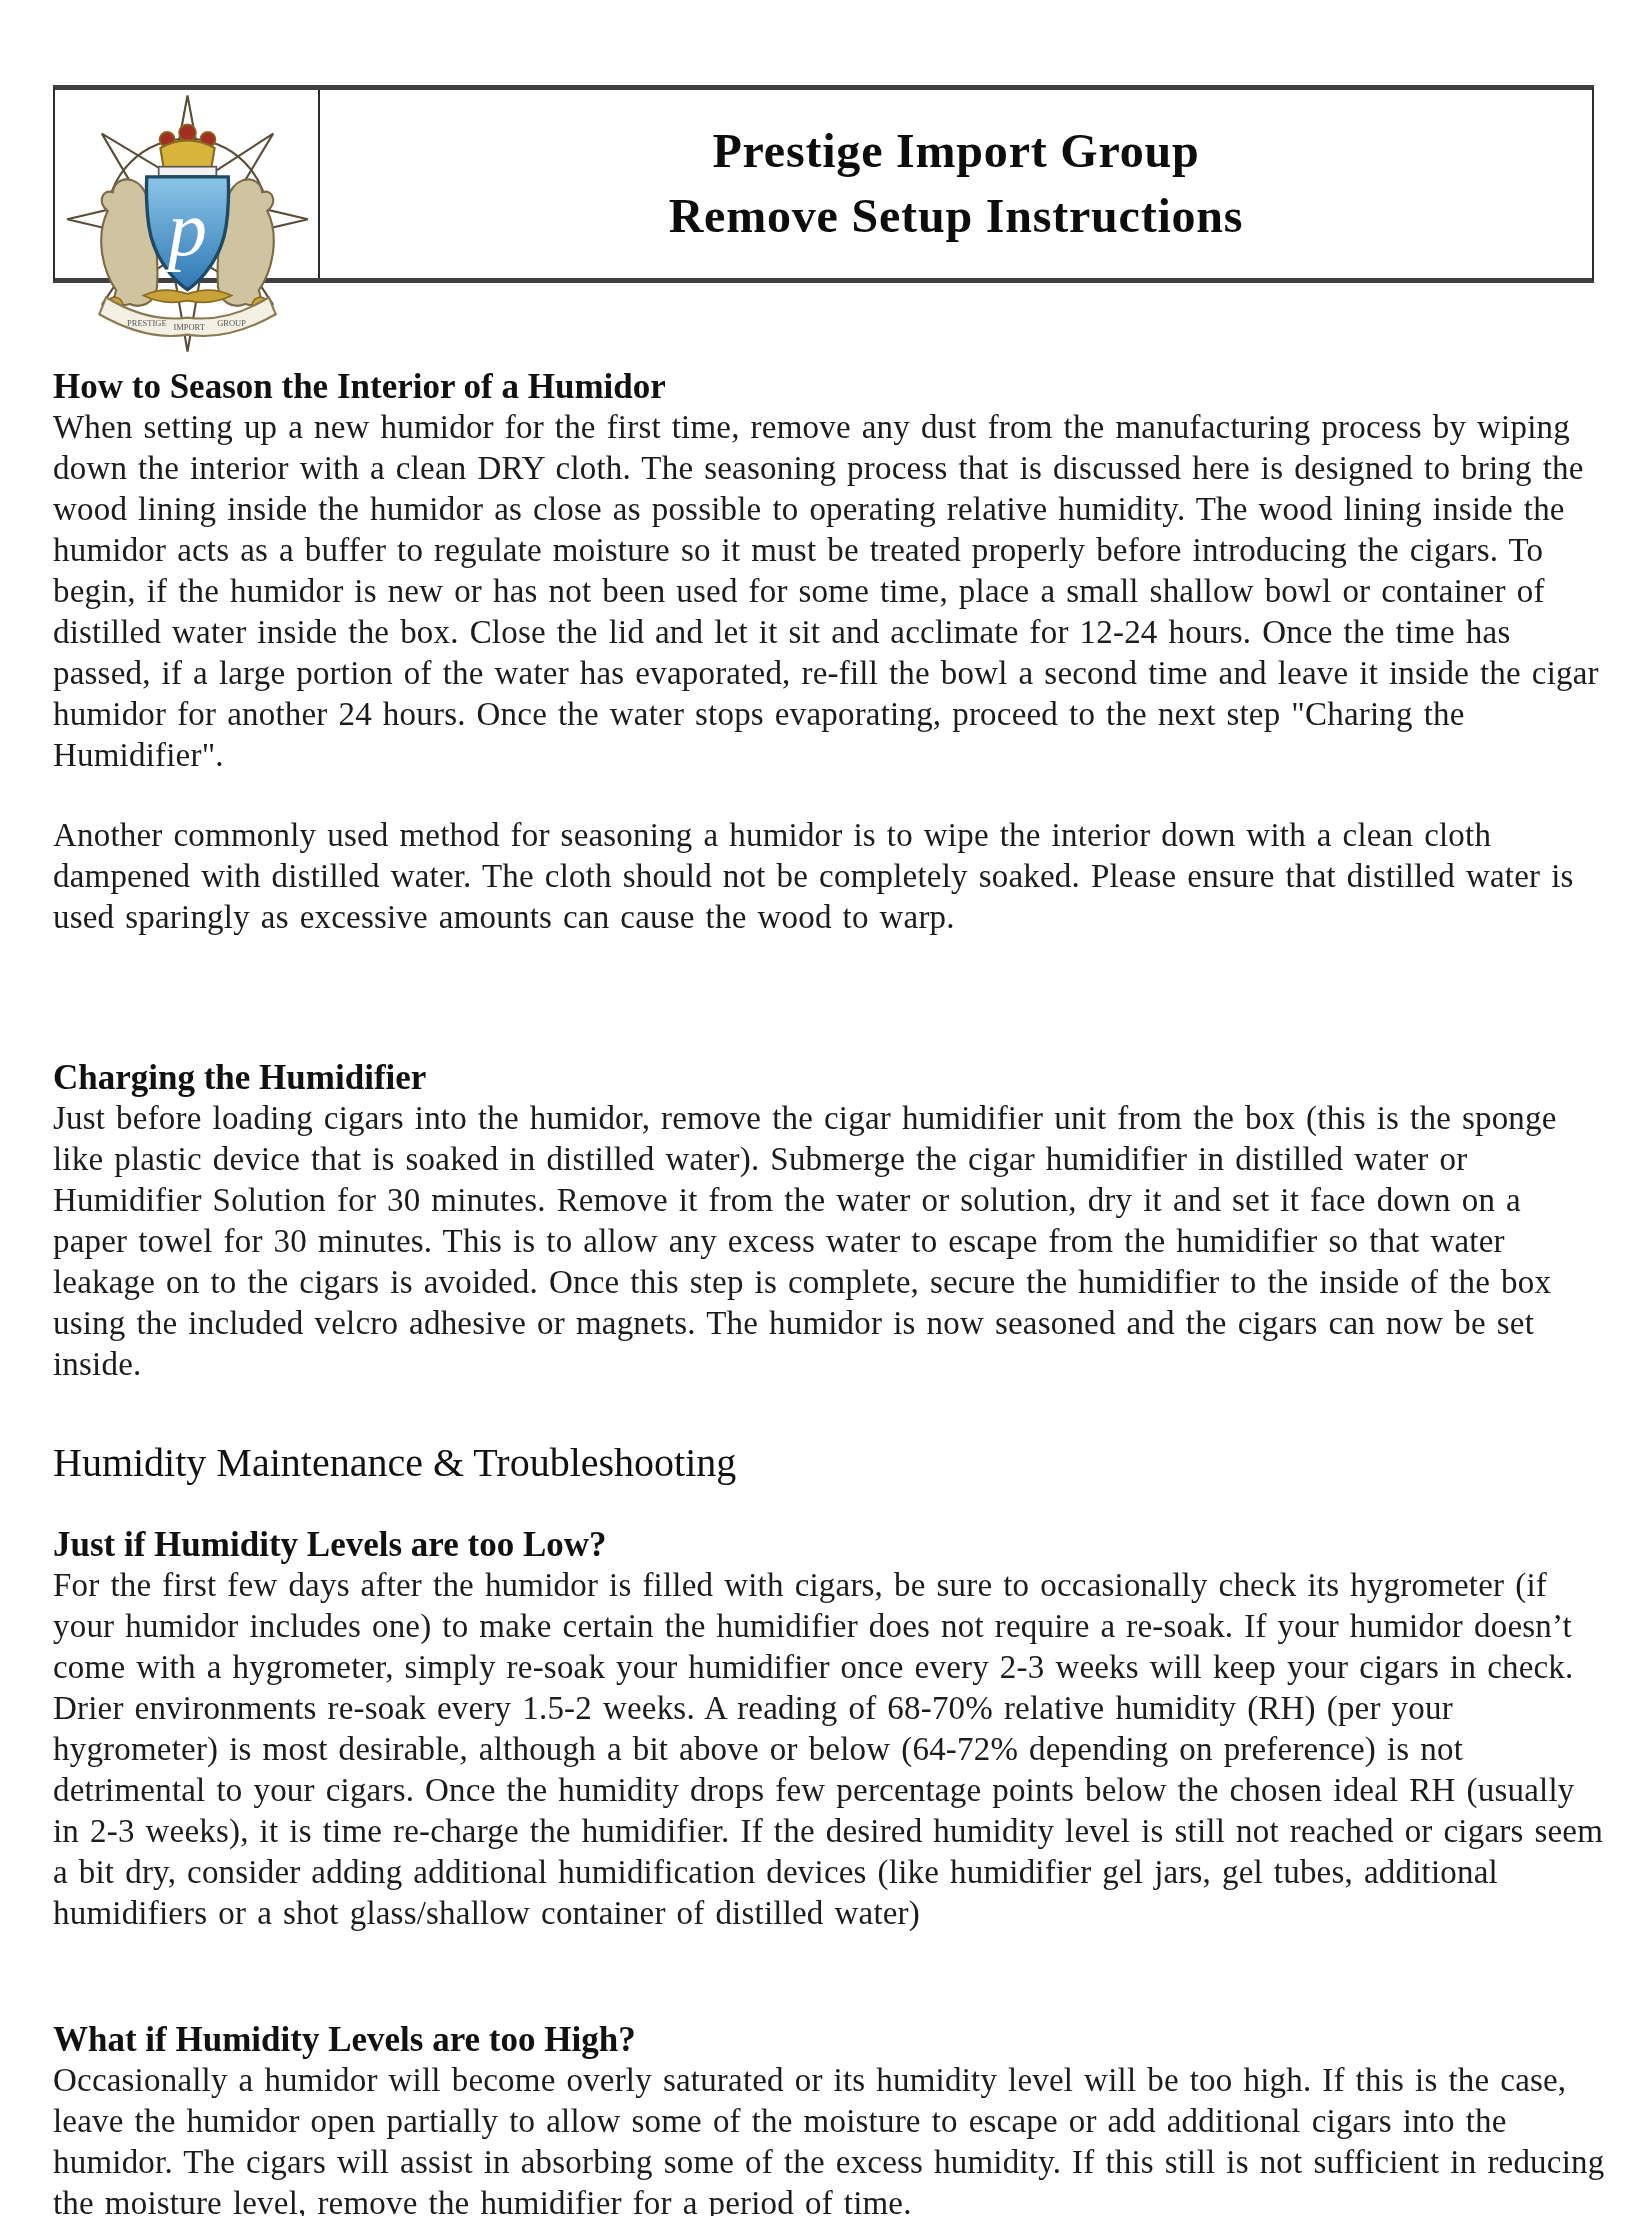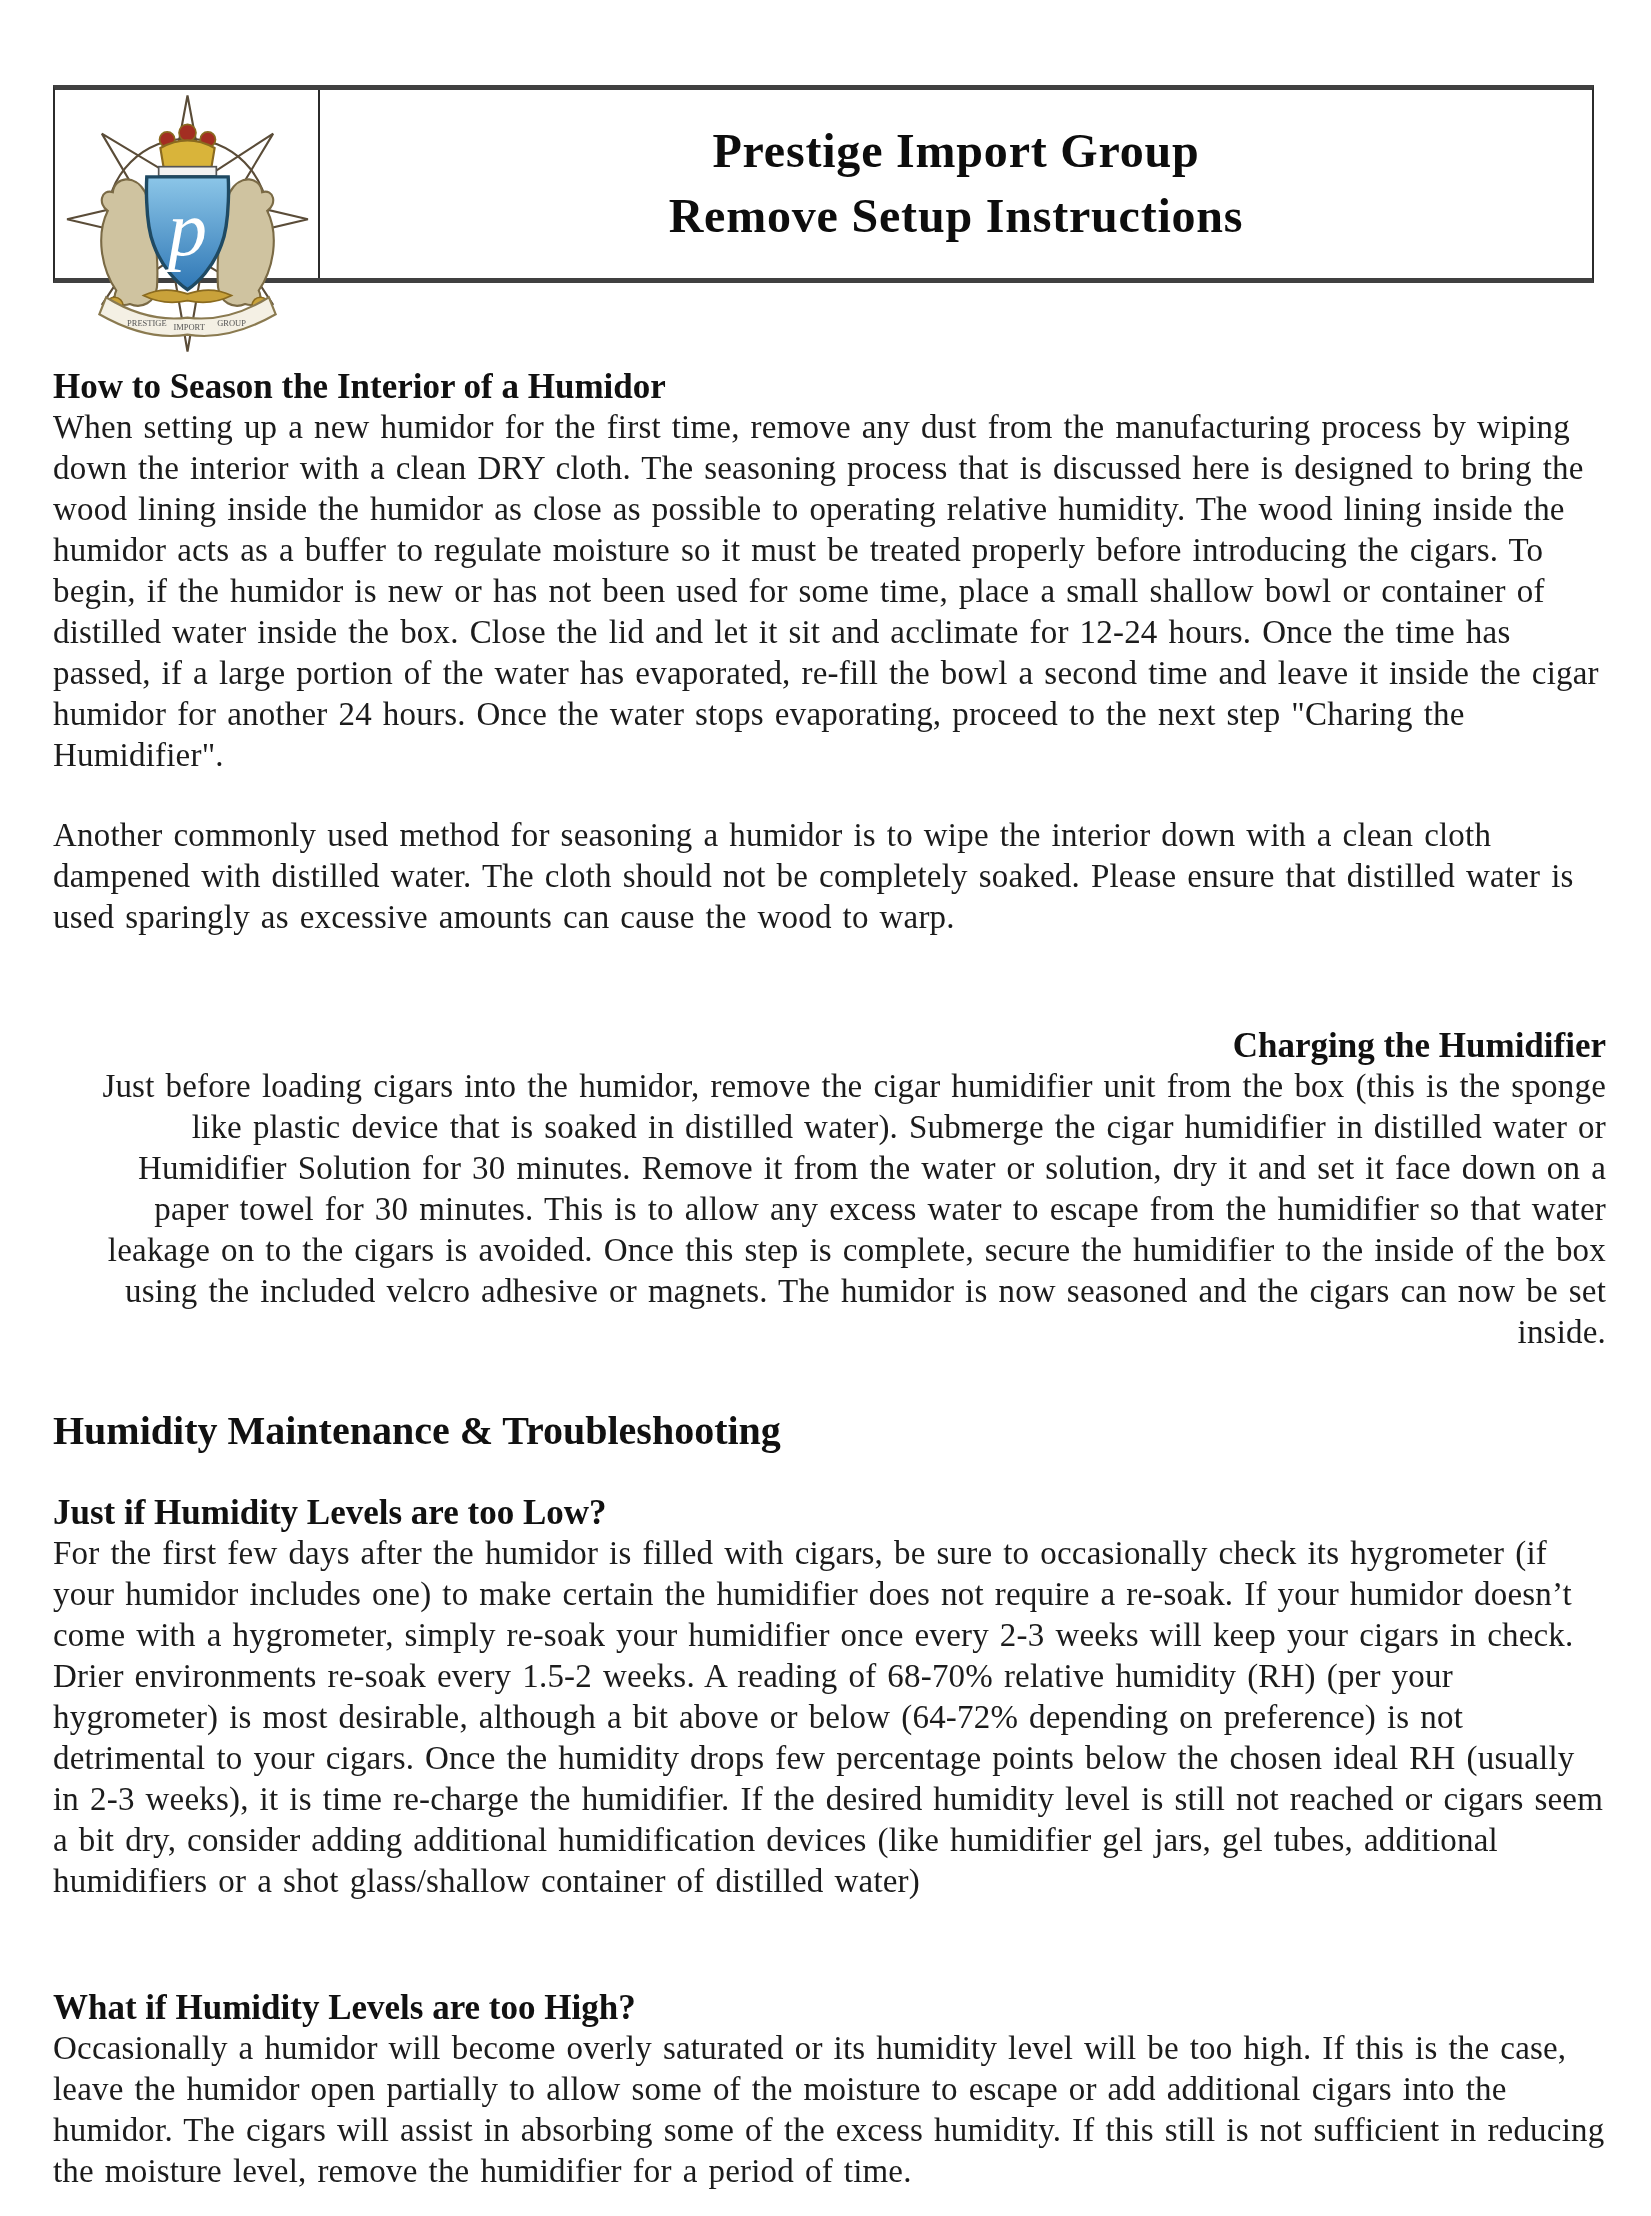--- a/index.html
+++ b/index.html
@@ -67,34 +67,34 @@
   .doc-h3 {
     font-size: 35px;
     line-height: 41px;
     font-weight: bold;
     margin: 0;
     color: #111111;
   }
   .doc-h2 {
     font-size: 40px;
     line-height: 48px;
-    font-weight: bold;
+    font-weight: normal;
     margin: 0;
     color: #111111;
   }
   .doc-p {
     font-size: 33px;
     line-height: 41px;
     margin: 0;
     word-spacing: 2.5px;
     letter-spacing: 0.2px;
     color: #1c1c1c;
   }
   .para-gap { margin-top: 39px; }
-  .sec-charging { margin-top: 87px; text-align: right; }
+  .sec-charging { margin-top: 119px; }
   .sec-maintenance { margin-top: 54px; }
   .sec-low { margin-top: 37px; }
   .sec-high { margin-top: 85px; }
 </style>
 </head>
 <body>
 
 <div class="page">
 
   <div class="header-box">

